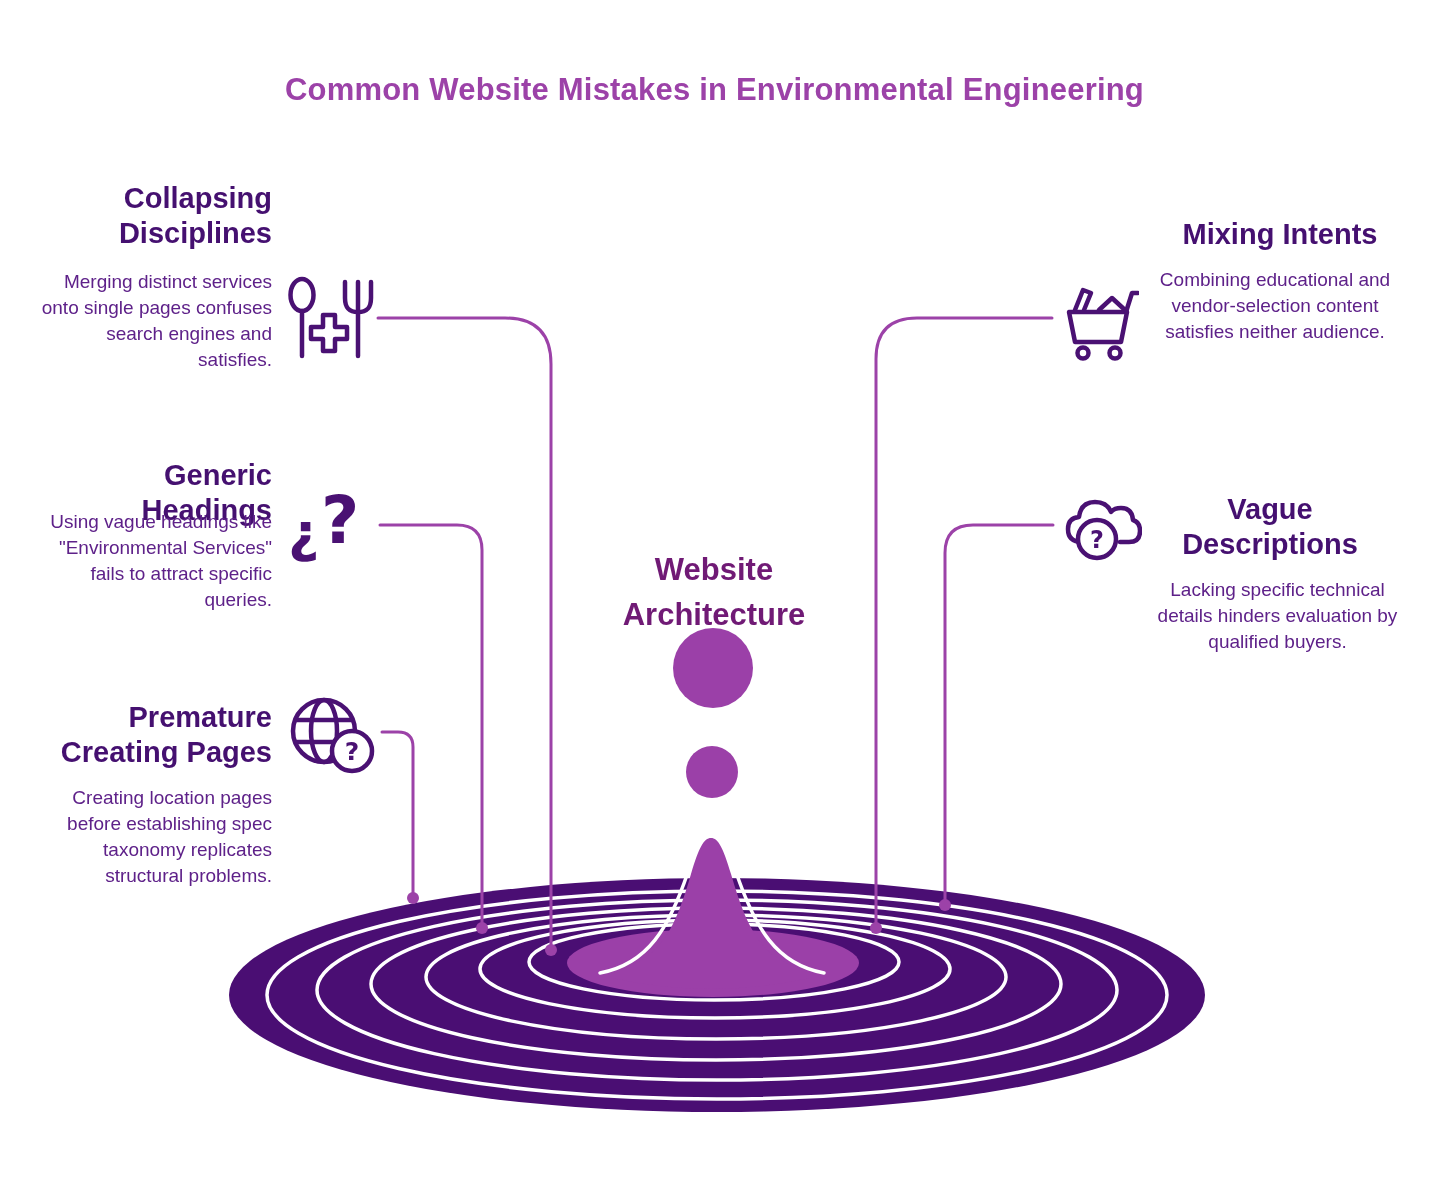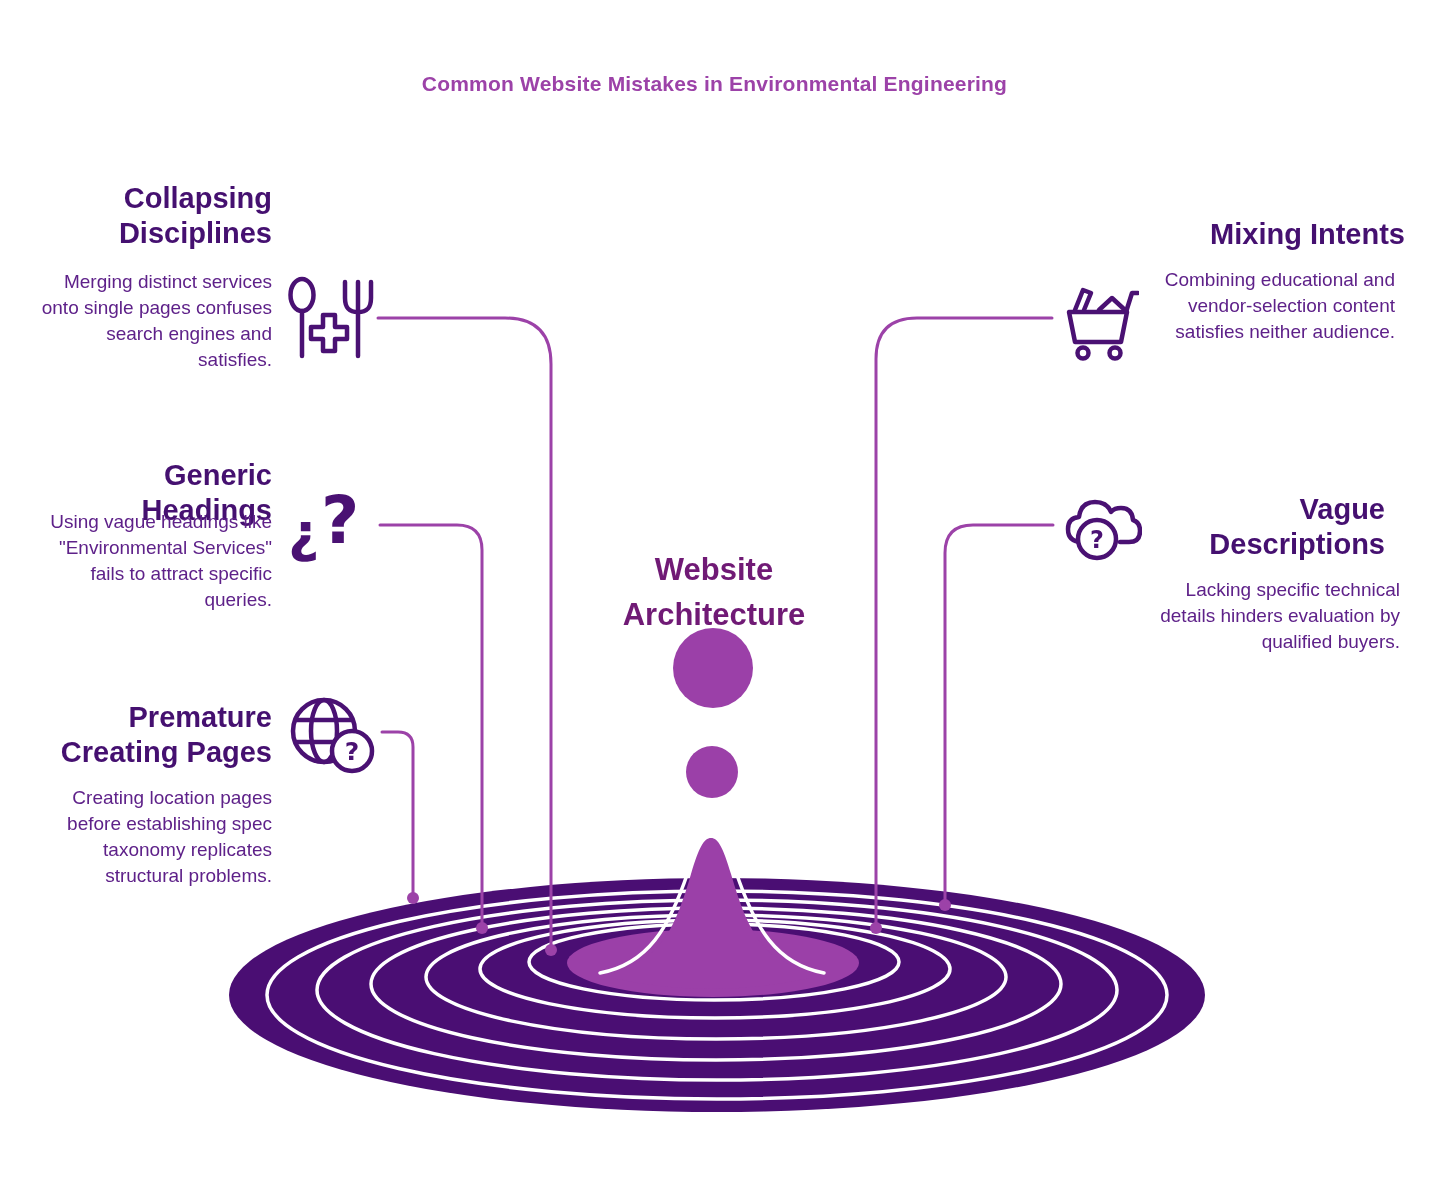--- a/index.html
+++ b/index.html
@@ -2,31 +2,31 @@
 <html><head>
 <meta charset="utf-8">
 <style>
   html,body{margin:0;padding:0;background:#fff;}
   #stage{
     position:relative;width:1429px;height:1197px;background:#ffffff;
     font-family:"Liberation Sans",sans-serif;overflow:hidden;
   }
   .title{
     position:absolute;top:72px;left:0;width:100%;text-align:center;
-    font-size:21px;font-weight:700;color:#9c42a8;letter-spacing:.2px;
+    font-size:31px;font-weight:700;color:#9c42a8;letter-spacing:.2px;
   }
   .item-heading{
     position:absolute;font-size:29px;font-weight:700;line-height:35px;
     color:#451070;white-space:pre-line;
   }
   .item-body{
     position:absolute;font-size:19px;line-height:26px;color:#5e2189;
   }
   .al-r{text-align:right}
-  .al-l{text-align:right}
+  .al-l{text-align:center}
   .icon{position:absolute}
   .center-label{
     position:absolute;left:574px;top:505px;width:280px;text-align:center;
     font-size:31px;font-weight:700;line-height:45px;color:#701a75;white-space:pre-line;margin-top:42px;
   }
   svg{display:block}
   .scene{position:absolute;left:0;top:0;pointer-events:none}
 </style>
 </head>
 <body>

